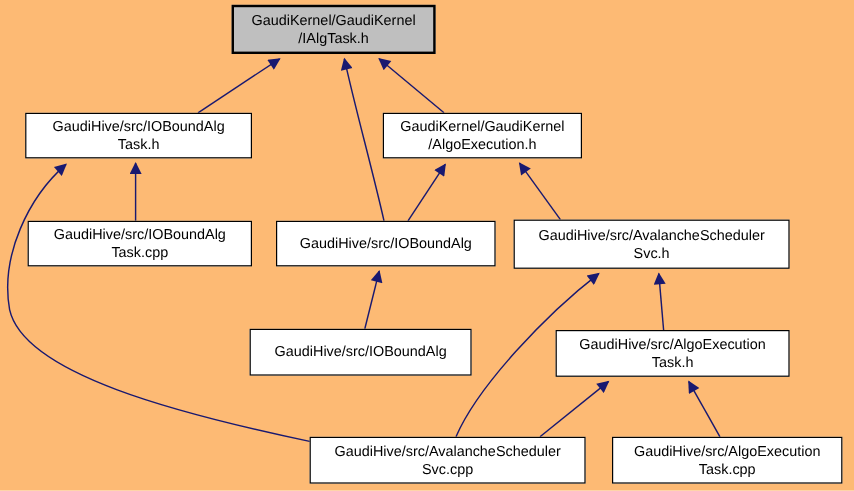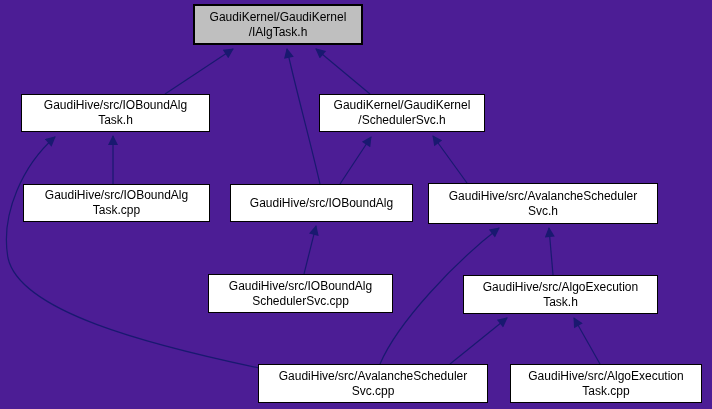--- a/index.html
+++ b/index.html
@@ -5,21 +5,21 @@
   html, body {
     margin: 0;
     padding: 0;
     background: #ffffff;
     font-family: "Liberation Sans", sans-serif;
   }
   #graph-canvas {
     position: relative;
     width: 712px;
     height: 409px;
-    background: #4c1d95;
+    background: #fdba74;
     overflow: hidden;
   }
   #edge-layer {
     position: absolute;
     left: 0;
     top: 0;
     width: 712px;
     height: 409px;
   }
   .node {
@@ -75,36 +75,35 @@
       <div class="node highlighted" style="left: 193px; top: 4px; width: 170px; height: 41px;">
         <span>GaudiKernel/GaudiKernel</span>
         <span>/IAlgTask.h</span>
       </div>
       <div class="node" style="left: 21px; top: 94px; width: 189px; height: 38px;">
         <span>GaudiHive/src/IOBoundAlg</span>
         <span>Task.h</span>
       </div>
       <div class="node" style="left: 319px; top: 94px; width: 166px; height: 38px;">
         <span>GaudiKernel/GaudiKernel</span>
-        <span>/SchedulerSvc.h</span>
+        <span>/AlgoExecution.h</span>
       </div>
       <div class="node" style="left: 23px; top: 184px; width: 187px; height: 38px;">
         <span>GaudiHive/src/IOBoundAlg</span>
         <span>Task.cpp</span>
       </div>
       <div class="node" style="left: 230px; top: 184px; width: 183px; height: 38px;">
         <span>GaudiHive/src/IOBoundAlg</span>
       </div>
       <div class="node" style="left: 428px; top: 183px; width: 230px; height: 41px;">
         <span>GaudiHive/src/AvalancheScheduler</span>
         <span>Svc.h</span>
       </div>
       <div class="node" style="left: 208px; top: 274px; width: 185px; height: 39px;">
         <span>GaudiHive/src/IOBoundAlg</span>
-        <span>SchedulerSvc.cpp</span>
       </div>
       <div class="node" style="left: 463px; top: 275px; width: 195px; height: 39px;">
         <span>GaudiHive/src/AlgoExecution</span>
         <span>Task.h</span>
       </div>
       <div class="node" style="left: 258px; top: 364px; width: 230px; height: 39px;">
         <span>GaudiHive/src/AvalancheScheduler</span>
         <span>Svc.cpp</span>
       </div>
       <div class="node" style="left: 510px; top: 364px; width: 192px; height: 39px;">

